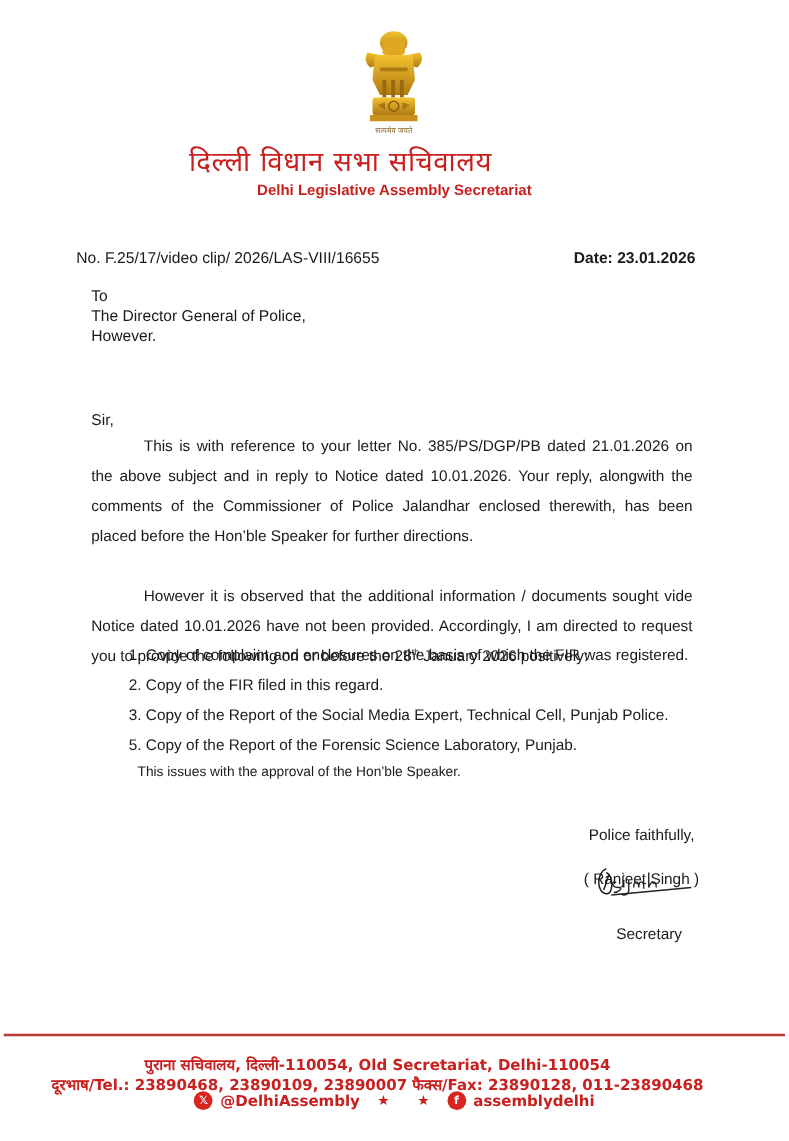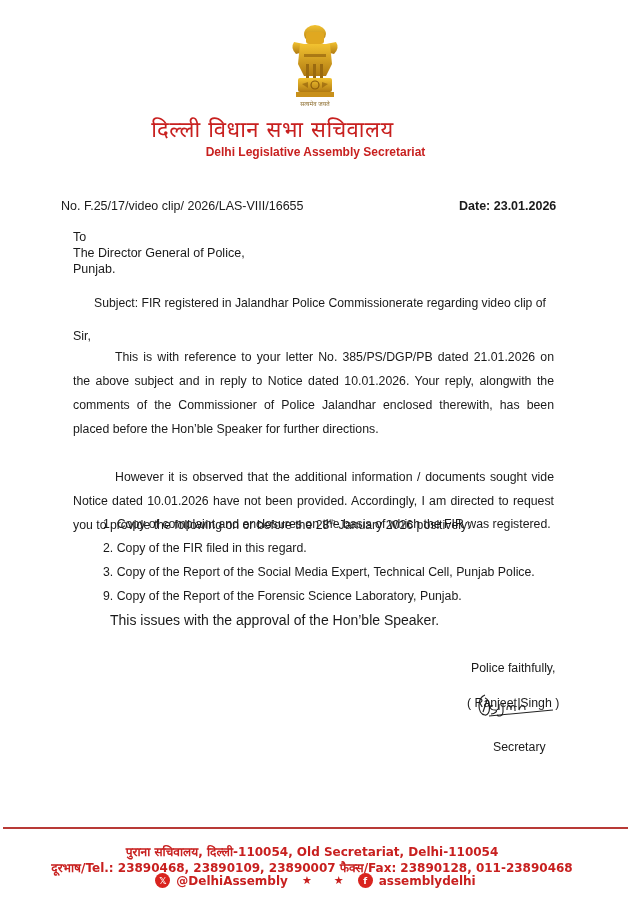--- a/index.html
+++ b/index.html
@@ -17,29 +17,29 @@
 
     .addr { position: absolute; left: 73px; font-size: 12.5px; font-weight: normal; }
     .subject { position: absolute; left: 60px; width: 520px; text-align: center; font-size: 12.2px; line-height: 15px; top: 296px; }
     .salutation { position: absolute; left: 73px; top: 329px; font-size: 12.5px; }
 
     .para { position: absolute; left: 73px; width: 481px; font-size: 12.3px; line-height: 24px; text-align: justify; text-align-last: left; }
     .para .indent { display: inline-block; width: 42px; }
     sup { font-size: 7px; vertical-align: super; line-height: 0; }
 
     .list-item { position: absolute; left: 103px; font-size: 12.3px; }
-    .closing { position: absolute; left: 110px; top: 612px; font-size: 14px; }
+    .closing { position: absolute; left: 110px; top: 612px; font-size: 11px; }
 
     .yours { position: absolute; left: 471px; top: 661px; font-size: 12.3px; }
     .signature { position: absolute; left: 475px; top: 690px; width: 85px; height: 30px; }
     .signer { position: absolute; left: 467px; top: 696px; font-size: 12.3px; }
     .designation { position: absolute; left: 493px; top: 740px; font-size: 12.3px; }
 
     .rule { position: absolute; left: 3px; top: 827px; width: 625px; height: 2px; background: #b83a36; }
-    .foot-line { position: absolute; left: 0; width: 604px; text-align: center; font-size: 12px; font-weight: bold; color: #c8201f; font-family: "DejaVu Sans", sans-serif; margin-left: 10px; }
+    .foot-line { position: absolute; left: 0; width: 604px; text-align: center; font-size: 12px; font-weight: bold; color: #c8201f; font-family: "DejaVu Sans", sans-serif; }
     .foot-line.l1 { top: 843px; }
     .foot-line.l2 { top: 859px; }
     .foot-social { position: absolute; left: 0; top: 873px; width: 631px; display: flex; justify-content: center; align-items: center; gap: 6px; font-size: 12px; font-weight: bold; color: #c8201f; font-family: "DejaVu Sans", sans-serif; }
     .social-icon { width: 15px; height: 15px; border-radius: 50%; background: #d9241f; color: #fff; font-size: 9px; display: inline-flex; align-items: center; justify-content: center; font-family: "DejaVu Sans", sans-serif; }
     .star { color: #c8201f; font-size: 11px; margin: 0 8px; }
   </style>
 </head>
 <body>
 
 <svg class="emblem" viewBox="0 0 66 80">
@@ -67,36 +67,35 @@
 <div class="emblem-motto">सत्यमेव जयते</div>
 
 <div class="hdr-hindi">दिल्ली विधान सभा सचिवालय</div>
 <div class="hdr-english">Delhi Legislative Assembly Secretariat</div>
 
 <div class="ref-no">No.  F.25/17/video clip/ 2026/LAS-VIII/16655</div>
 <div class="ref-date">Date: 23.01.2026</div>
 
 <div class="addr" style="top:230px;">To</div>
 <div class="addr" style="top:246px;">The Director General of Police,</div>
-<div class="addr" style="top:262px;">Punjab.</div>
+<div class="addr" style="top:262px;">However.</div>
 
 <div class="subject">
-  <div>Subject: FIR registered in Jalandhar Police Commissionerate regarding video clip of</div>
 </div>
 
 <div class="salutation">Sir,</div>
 
 <div class="para" style="top:345px;"><span class="indent"></span><span>This is with reference to your letter No. 385/PS/DGP/PB dated 21.01.2026 on the above subject and in reply to Notice dated 10.01.2026.  Your reply, alongwith the comments of the Commissioner of Police Jalandhar enclosed therewith, has been placed before the Hon’ble Speaker for further directions.</span></div>
 
 <div class="para" style="top:465px;"><span class="indent"></span><span>However it is observed that the additional information / documents sought vide Notice dated 10.01.2026 have not been provided. Accordingly, I am directed to request you to provide the following on or before the 28</span><sup>th</sup><span> January 2026 positively:</span></div>
 
 <div class="list-item" style="top:517px;">1. Copy of complaint and enclosures on the basis of which the FIR was registered.</div>
 <div class="list-item" style="top:541px;">2. Copy of the FIR filed in this regard.</div>
 <div class="list-item" style="top:565px;">3. Copy of the Report of the Social Media Expert, Technical Cell, Punjab Police.</div>
-<div class="list-item" style="top:589px;">9. Copy of the Report of the Forensic Science Laboratory, Punjab.</div>
+<div class="list-item" style="top:589px;">5. Copy of the Report of the Forensic Science Laboratory, Punjab.</div>
 
 <div class="closing">This issues with the approval of the Hon’ble Speaker.</div>
 
 <div class="yours">Police faithfully,</div>
 <svg class="signature" viewBox="0 0 85 30">
   <path d="M10 5 C2 8 2 24 10 25 C16 26 16 10 10 8 M12 10 L8 22" fill="none" stroke="#222" stroke-width="1.2"></path>
   <path d="M18 16 C14 14 14 20 20 20 C24 20 20 24 16 24 M24 14 L24 20 M24 10 L24 11 M28 14 L28 22 C28 26 24 27 22 25 M32 20 C32 14 36 14 36 20 C36 14 40 14 40 20 L40 21 M44 8 L44 20 C46 14 50 14 50 20" fill="none" stroke="#222" stroke-width="1.1"></path>
   <path d="M14 26 L78 20" fill="none" stroke="#222" stroke-width="1.1"></path>
 </svg>
 <div class="signer">( Ranjeet Singh )</div>

